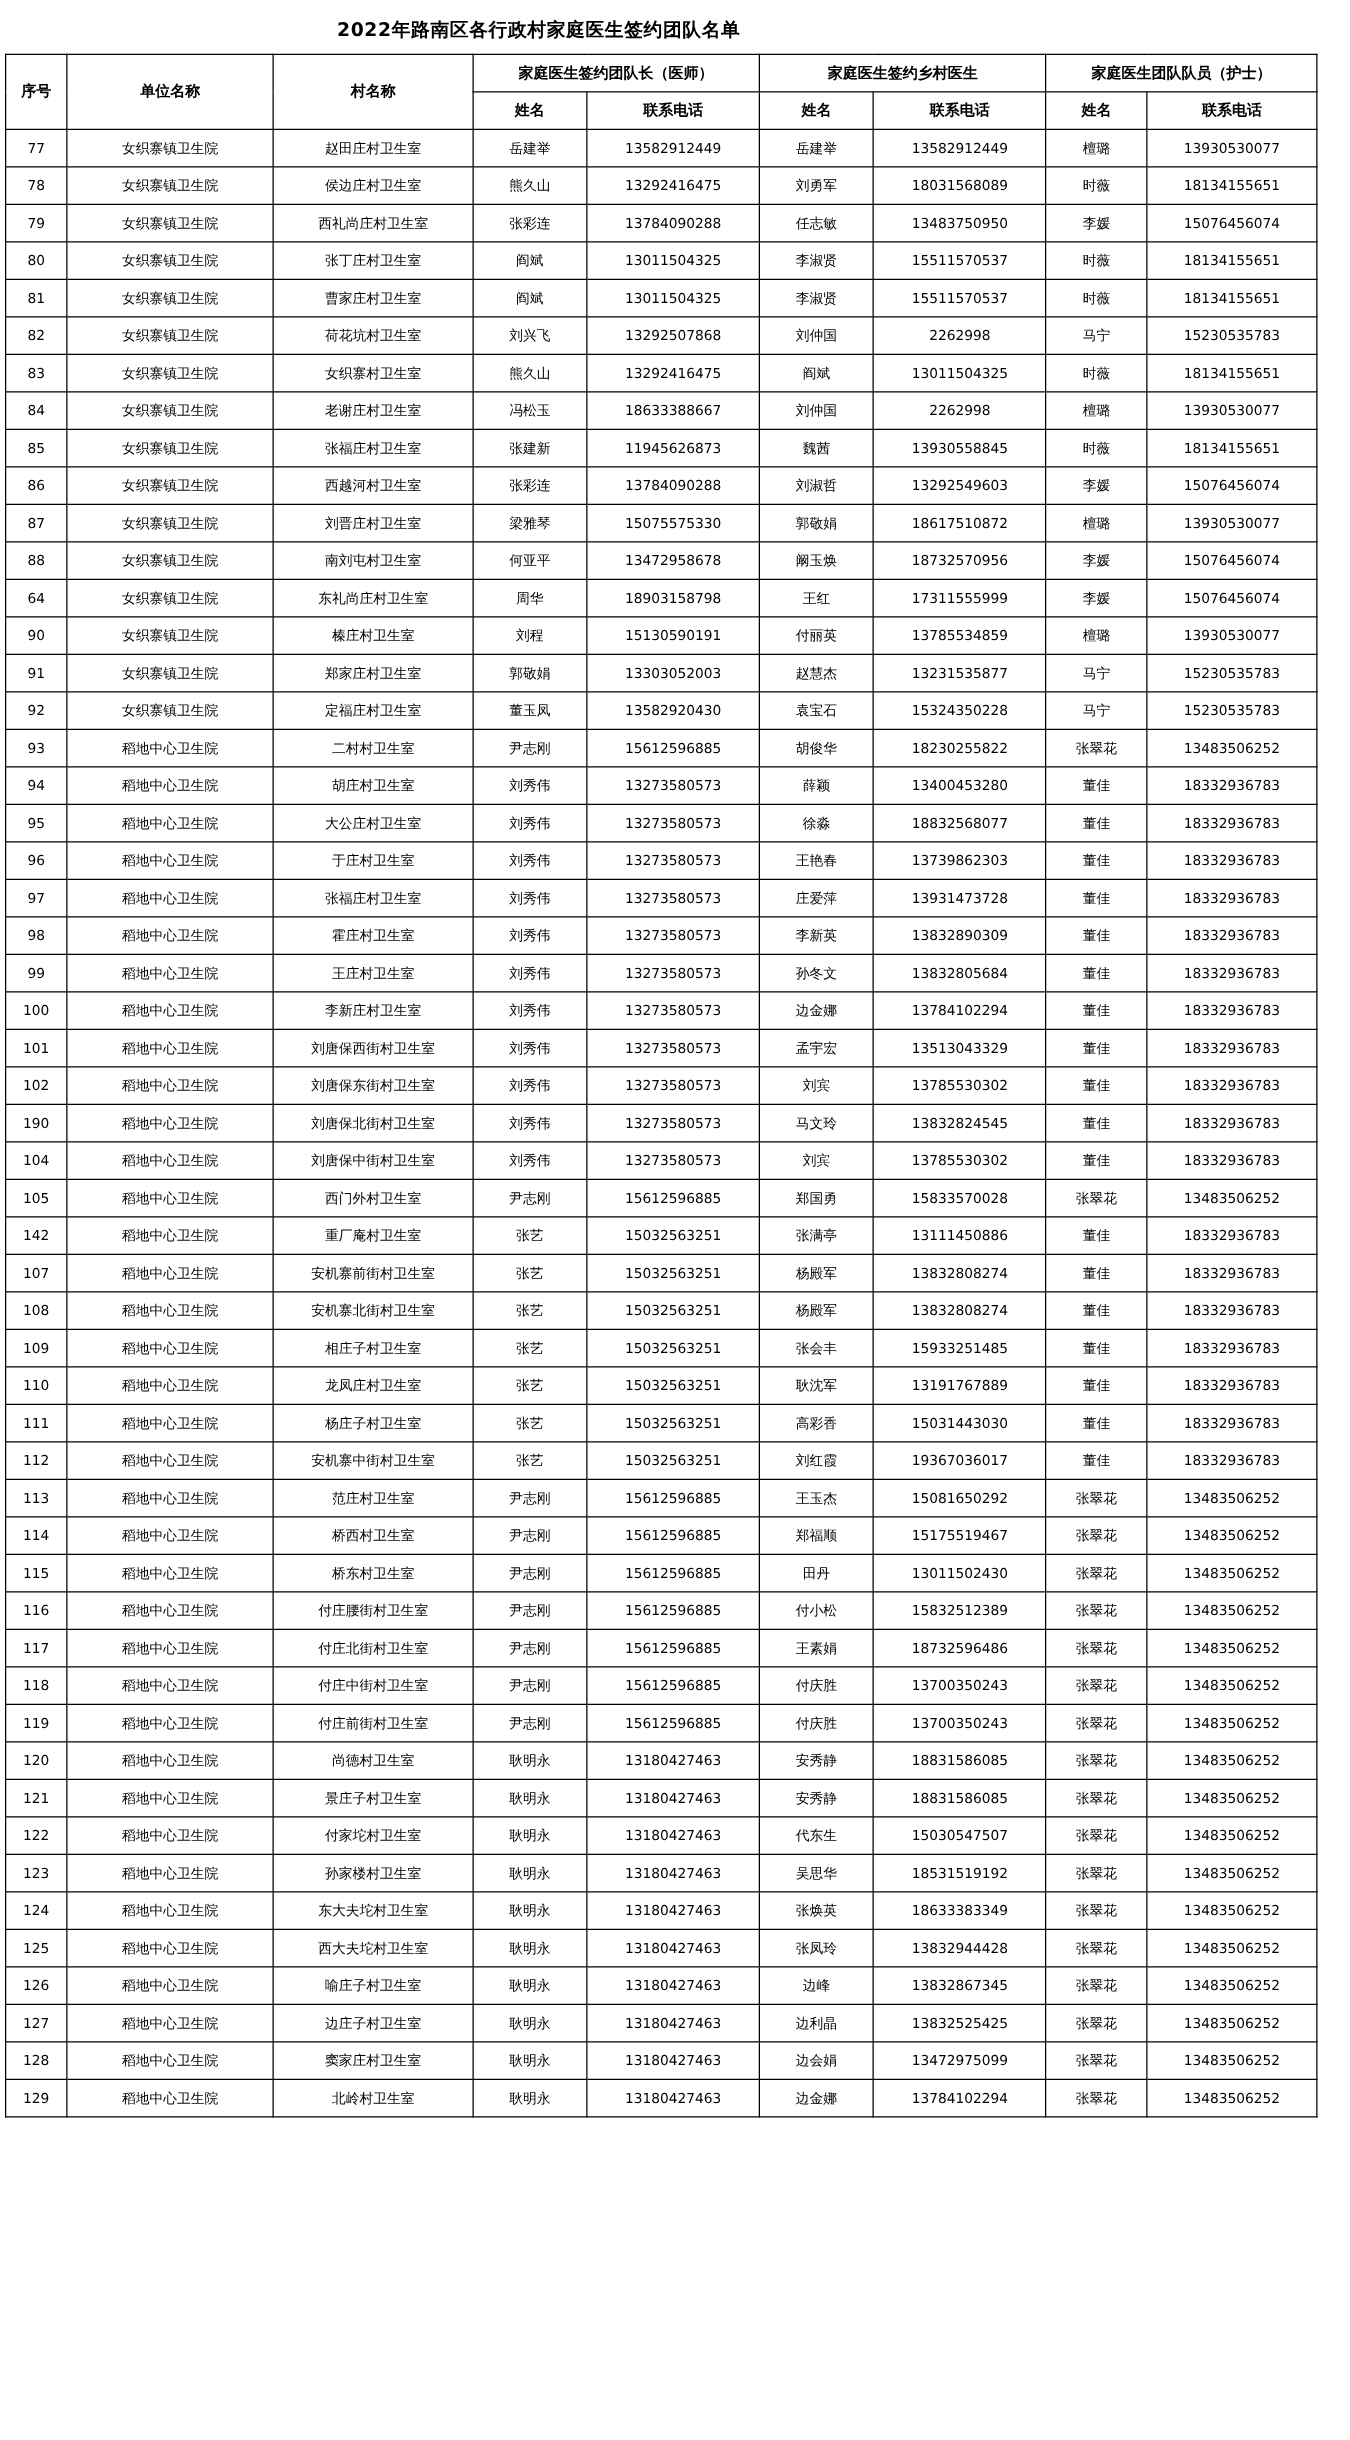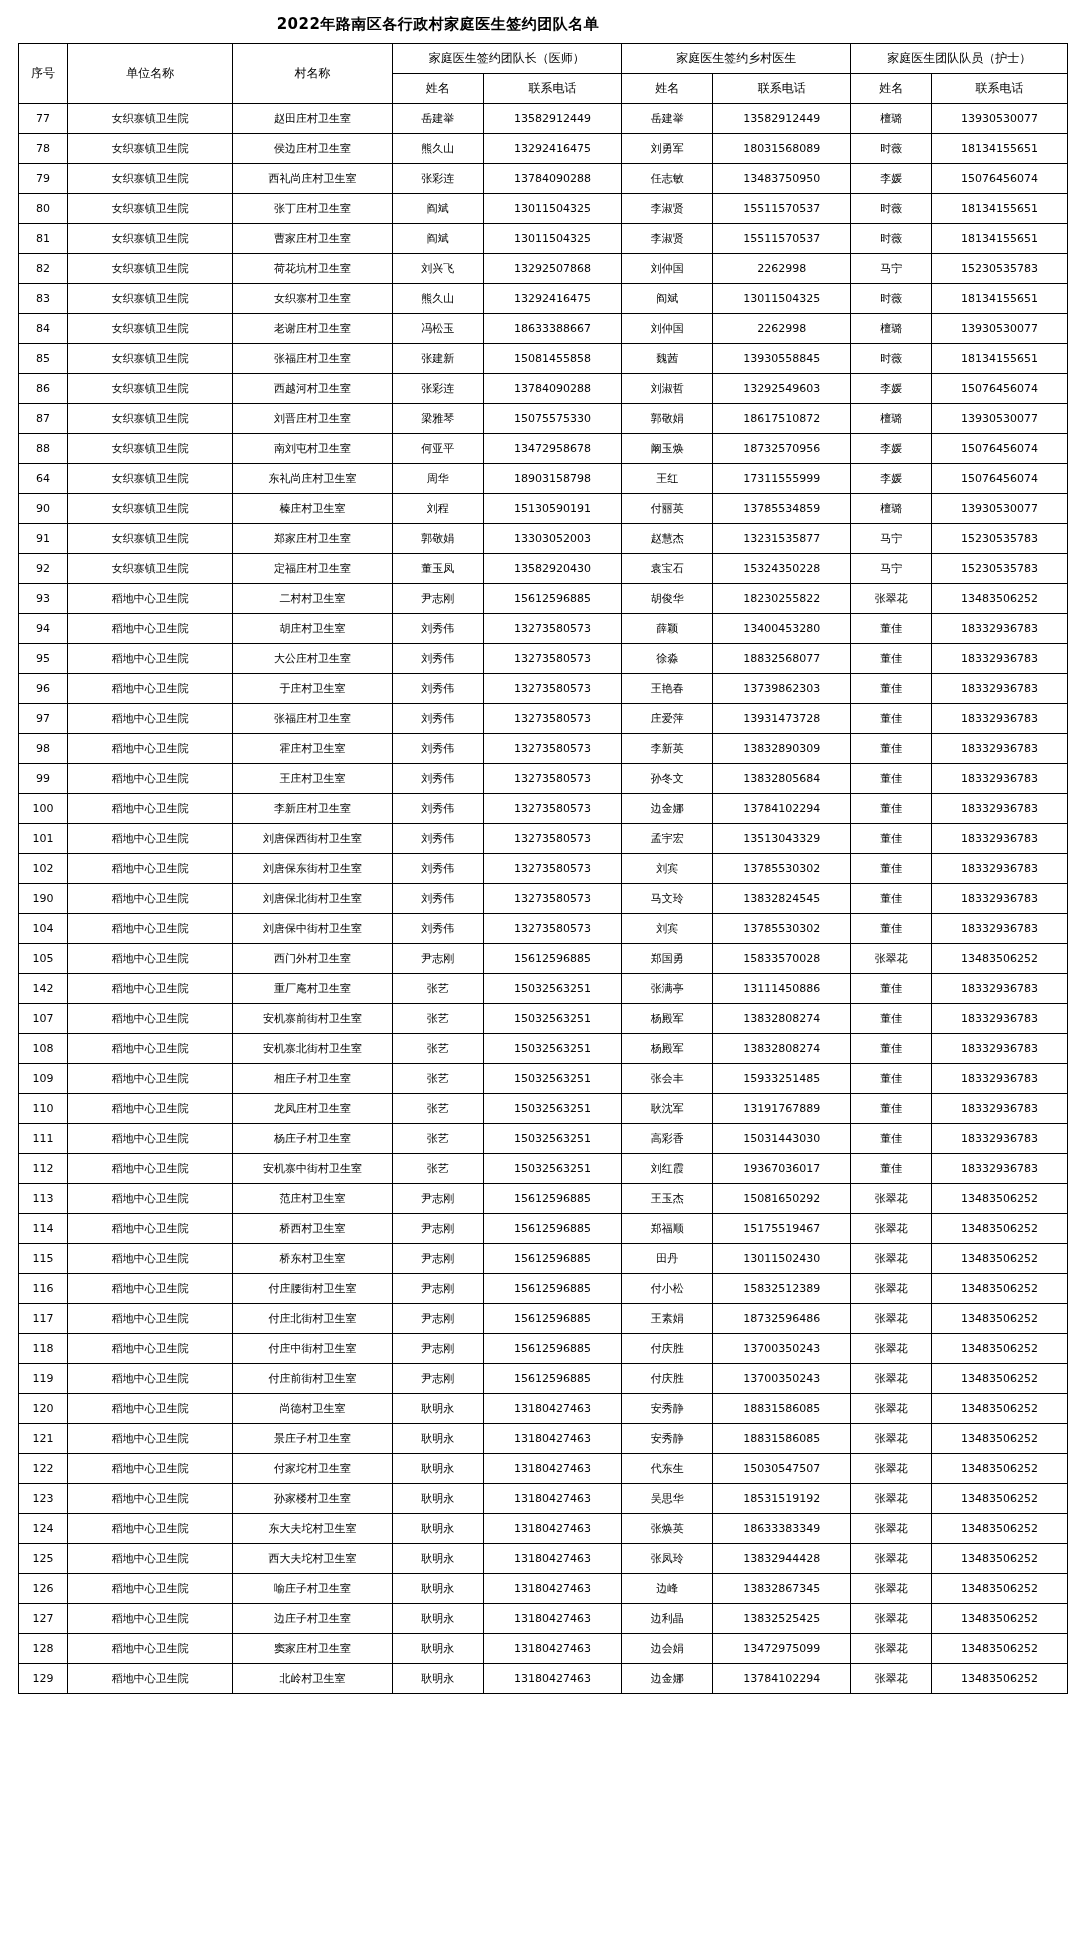--- a/index.html
+++ b/index.html
@@ -8,21 +8,21 @@
     background: #ffffff;
   }
   body {
     width: 1080px;
     font-family: "DejaVu Sans", "Liberation Sans", sans-serif;
     color: #000;
   }
   .page {
     width: 872px;
     box-sizing: border-box;
-    padding: 10px 14px 18px 18px;
+    padding: 10px 14px 18px 4px;
   }
   .doc-title {
     text-align: center;
     font-size: 15px;
     font-weight: bold;
     letter-spacing: 0.5px;
     margin: 4px 0 8px 0;
     line-height: 1.4;
   }
   table.roster {
@@ -36,21 +36,21 @@
     text-align: center;
     vertical-align: middle;
     font-size: 11px;
     line-height: 1.2;
     padding: 0;
     height: 29px;
     overflow: hidden;
     white-space: nowrap;
   }
   table.roster th {
-    font-weight: normal;
+    font-weight: bold;
     font-size: 12px;
   }
   .col-idx    { width: 46px; }
   .col-unit   { width: 156px; }
   .col-vill   { width: 150px; }
   .col-name1  { width: 86px; }
   .col-tel1   { width: 130px; }
   .col-name2  { width: 86px; }
   .col-tel2   { width: 130px; }
   .col-name3  { width: 76px; }
@@ -182,21 +182,21 @@
           <td class="txt">刘仲国</td>
           <td class="num">2262998</td>
           <td class="txt">檀璐</td>
           <td class="num">13930530077</td>
         </tr>
         <tr>
           <td class="num">85</td>
           <td class="txt">女织寨镇卫生院</td>
           <td class="txt">张福庄村卫生室</td>
           <td class="txt">张建新</td>
-          <td class="num">15081455858</td>
+          <td class="num">11945626873</td>
           <td class="txt">魏茜</td>
           <td class="num">13930558845</td>
           <td class="txt">时薇</td>
           <td class="num">18134155651</td>
         </tr>
         <tr>
           <td class="num">86</td>
           <td class="txt">女织寨镇卫生院</td>
           <td class="txt">西越河村卫生室</td>
           <td class="txt">张彩连</td>

